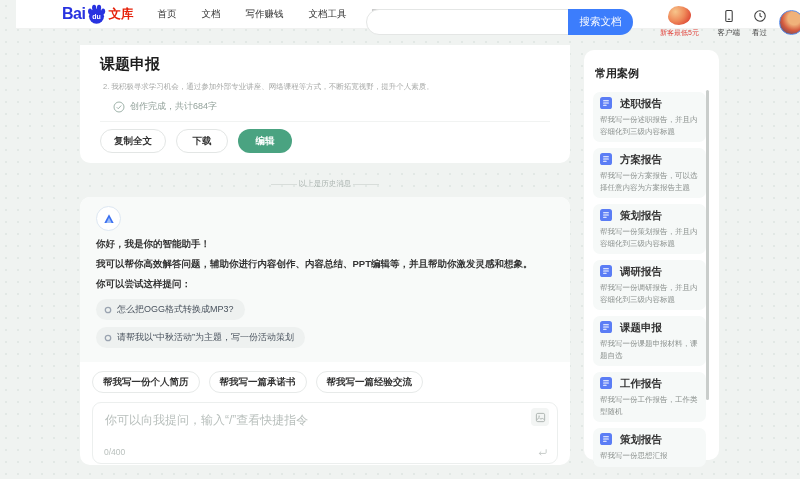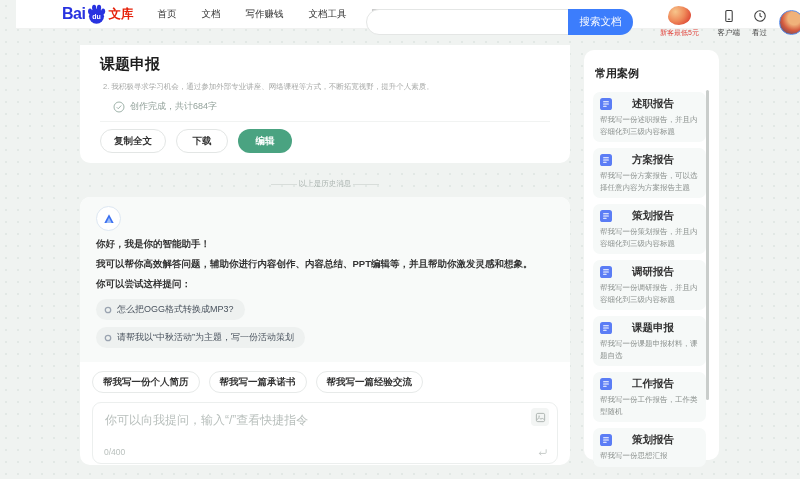--- a/index.html
+++ b/index.html
@@ -87,21 +87,21 @@
     border-radius:4px; display:flex; align-items:center; justify-content:center; cursor:pointer; }
   .counter { position:absolute; left:11px; bottom:6px; font-size:8.5px; color:#b9c0bd; }
   .enter-ic { position:absolute; right:9px; bottom:5px; cursor:pointer; line-height:0; }
 
   
   .sidebar { position:absolute; left:584px; top:50px; width:135px; height:410px; background:#fff;
     border-radius:10px; padding:16px 0 10px 9px; }
   .sidebar-title { margin:0 0 11px 2px; font-size:11px; font-weight:bold; color:#222; }
   .case-list { display:flex; flex-direction:column; gap:6px; width:113px; }
   .case-item { background:#f6f9f8; border-radius:7px; padding:5px 6px 5px 7px; cursor:pointer; }
-  .case-title-row { display:flex; align-items:center; gap:20px; }
+  .case-title-row { display:flex; align-items:flex-start; gap:8px; }
   .case-title { font-size:10.5px; font-weight:bold; color:#333; }
   .case-desc { margin:3px 0 0; font-size:7.5px; color:#8b918e; line-height:11.5px; }
   .scroll-thumb { position:absolute; right:10px; top:40px; width:3px; height:310px;
     background:#c9cdcb; border-radius:2px; }
 </style>
 </head>
 <body>
 
 <div>
 

